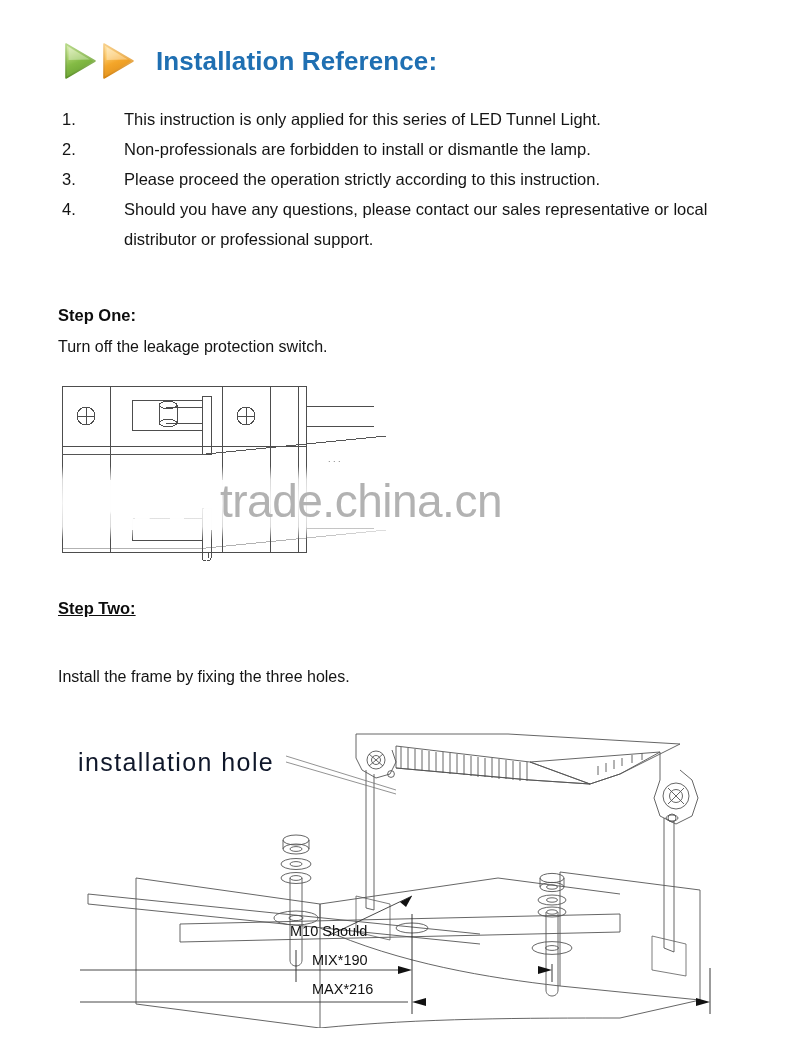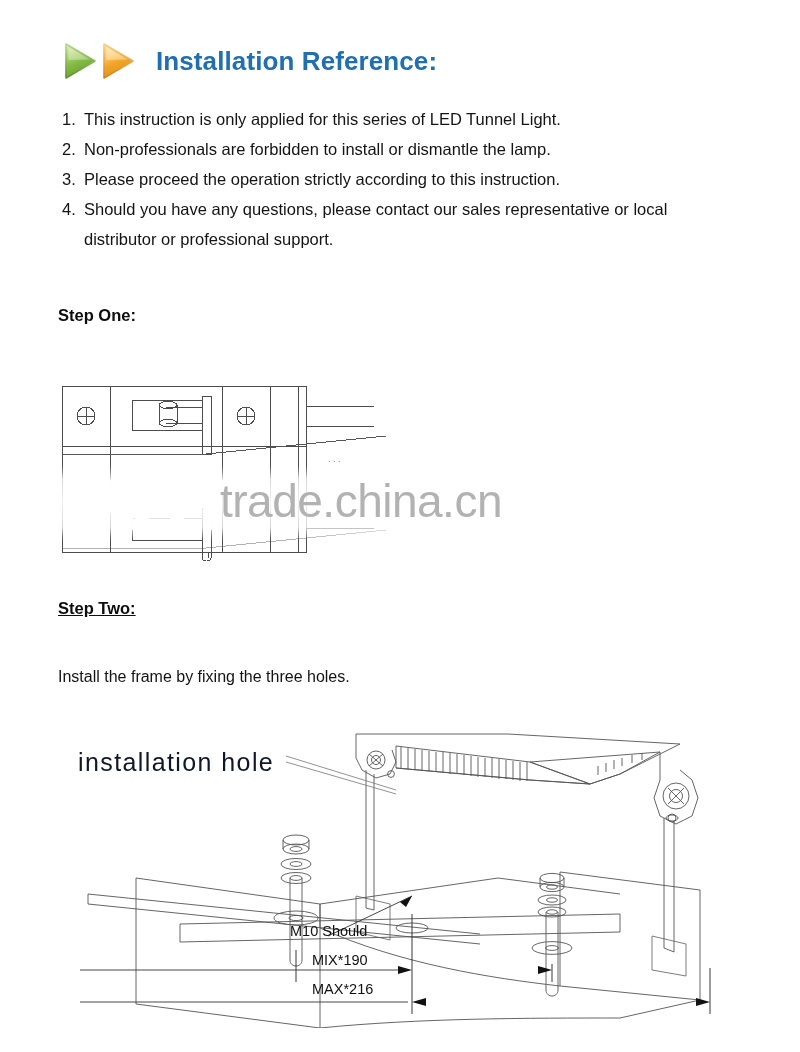--- a/index.html
+++ b/index.html
@@ -68,20 +68,21 @@
     margin: 0;
     padding: 0;
   }
   .intro-num {
     width: 22px;
     flex: 0 0 22px;
     text-align: left;
   }
   .intro-text {
     flex: 1 1 auto;
+    margin-left: 40px;
   }
 
   
   .step-heading {
     position: absolute;
     font-size: 16.5px;
     font-weight: bold;
     color: #0d0d0d;
     white-space: nowrap;
   }
@@ -220,20 +221,21 @@
       <span class="intro-num">3.</span>
       <span class="intro-text">Please proceed the operation strictly according to this instruction.</span>
     </li>
     <li>
       <span class="intro-num">4.</span>
       <span class="intro-text">Should you have any questions, please contact our sales representative or local distributor or professional support.</span>
     </li>
   </ul>
 
   <div class="step-heading" id="step-one-heading">Step One:</div>
+  <div class="step-sub" id="step-one-sub">Turn off the leakage protection switch.</div>
 
   <div class="figure" id="figure-one">
     <svg width="330" height="190" viewBox="0 0 330 190">
       <g fill="none" stroke="#4d4d4d" stroke-width="1" shape-rendering="crispEdges">
 
         <rect x="6" y="8" width="236" height="60"></rect>
 
         <rect x="6" y="68" width="236" height="106"></rect>
 
         <line x1="54" y1="8" x2="54" y2="174"></line>

